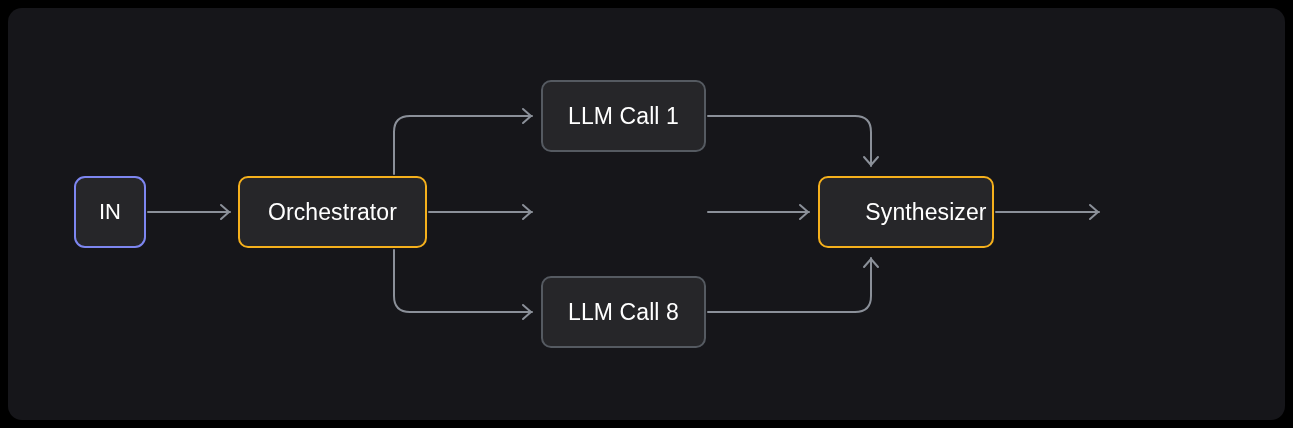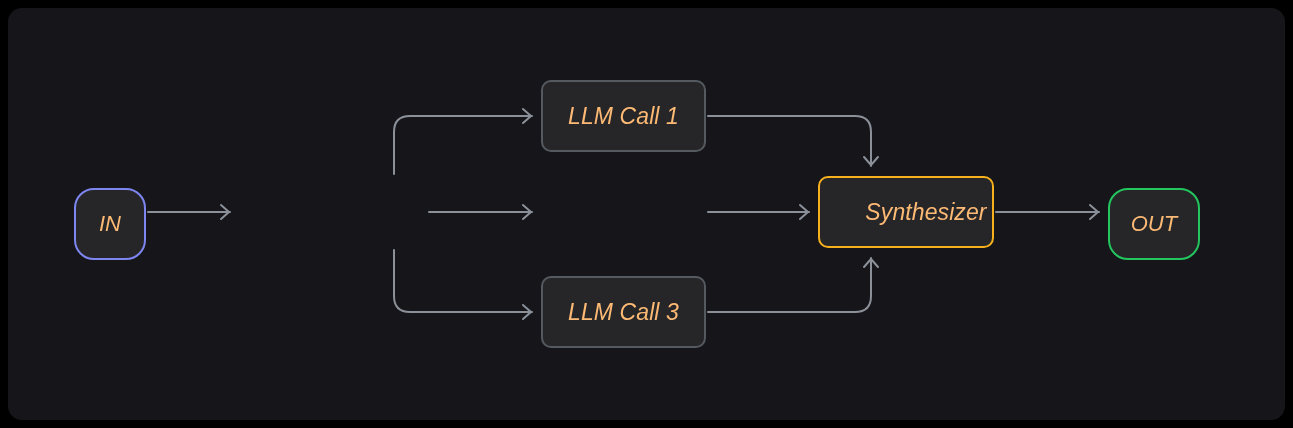--- a/index.html
+++ b/index.html
@@ -37,32 +37,30 @@
 
   .node {
     position: absolute;
     box-sizing: border-box;
     background: #262629;
     border: 2px solid #7dd3fc;
     border-radius: 10px;
     display: flex;
     align-items: center;
     justify-content: center;
-    color: #fdba74;
+    color: #ffffff;
     font-size: 23px;
     font-weight: 400;
     letter-spacing: 0.1px;
     white-space: nowrap;
-    font-style: italic;
   }
 
   .node.terminal {
     font-size: 22px;
-    border-radius: 20px;
-    margin-top: 12px;
+    border-radius: 11px;
   }
 
   .node-in      { border-color: #7d86f0; }
   .node-out     { border-color: #22c55e; }
   .node-accent  { border-color: #f5b01c; }
   .node-plain   { border-color: #555a61; }
 </style>
 </head>
 <body>
 
@@ -92,23 +90,23 @@
       <path d="M 700 304 L 847 304 Q 863 304 863 288 L 863 250"></path>
       <path d="M 856 259 L 863 251 L 870 259"></path>
 
       <path d="M 988 204 L 1091 204"></path>
       <path d="M 1082 197 L 1090 204 L 1082 211"></path>
     </g>
   </svg>
 
   <div class="node node-in terminal" style="left:66px;  top:168px; width:72px;  height:72px;">IN</div>
 
+  <div class="node node-accent" style="left:230px; top:168px; width:189px; height:72px;">Orchestrator</div>
 
   <div class="node node-plain" style="left:533px; top:72px;  width:165px; height:72px;">LLM Call 1</div>
 
 
-  <div class="node node-plain" style="left:533px; top:268px; width:165px; height:72px;">LLM Call 3</div>
+  <div class="node node-plain" style="left:533px; top:268px; width:165px; height:72px;">LLM Call 8</div>
 
   <div class="node node-accent" style="left:810px; top:168px; width:176px; height:72px;padding-left:40px;">Synthesizer</div>
 
-  <div class="node node-out terminal" style="left:1100px; top:168px; width:92px; height:72px;">OUT</div>
 
 </div>
 
 </body></html>

